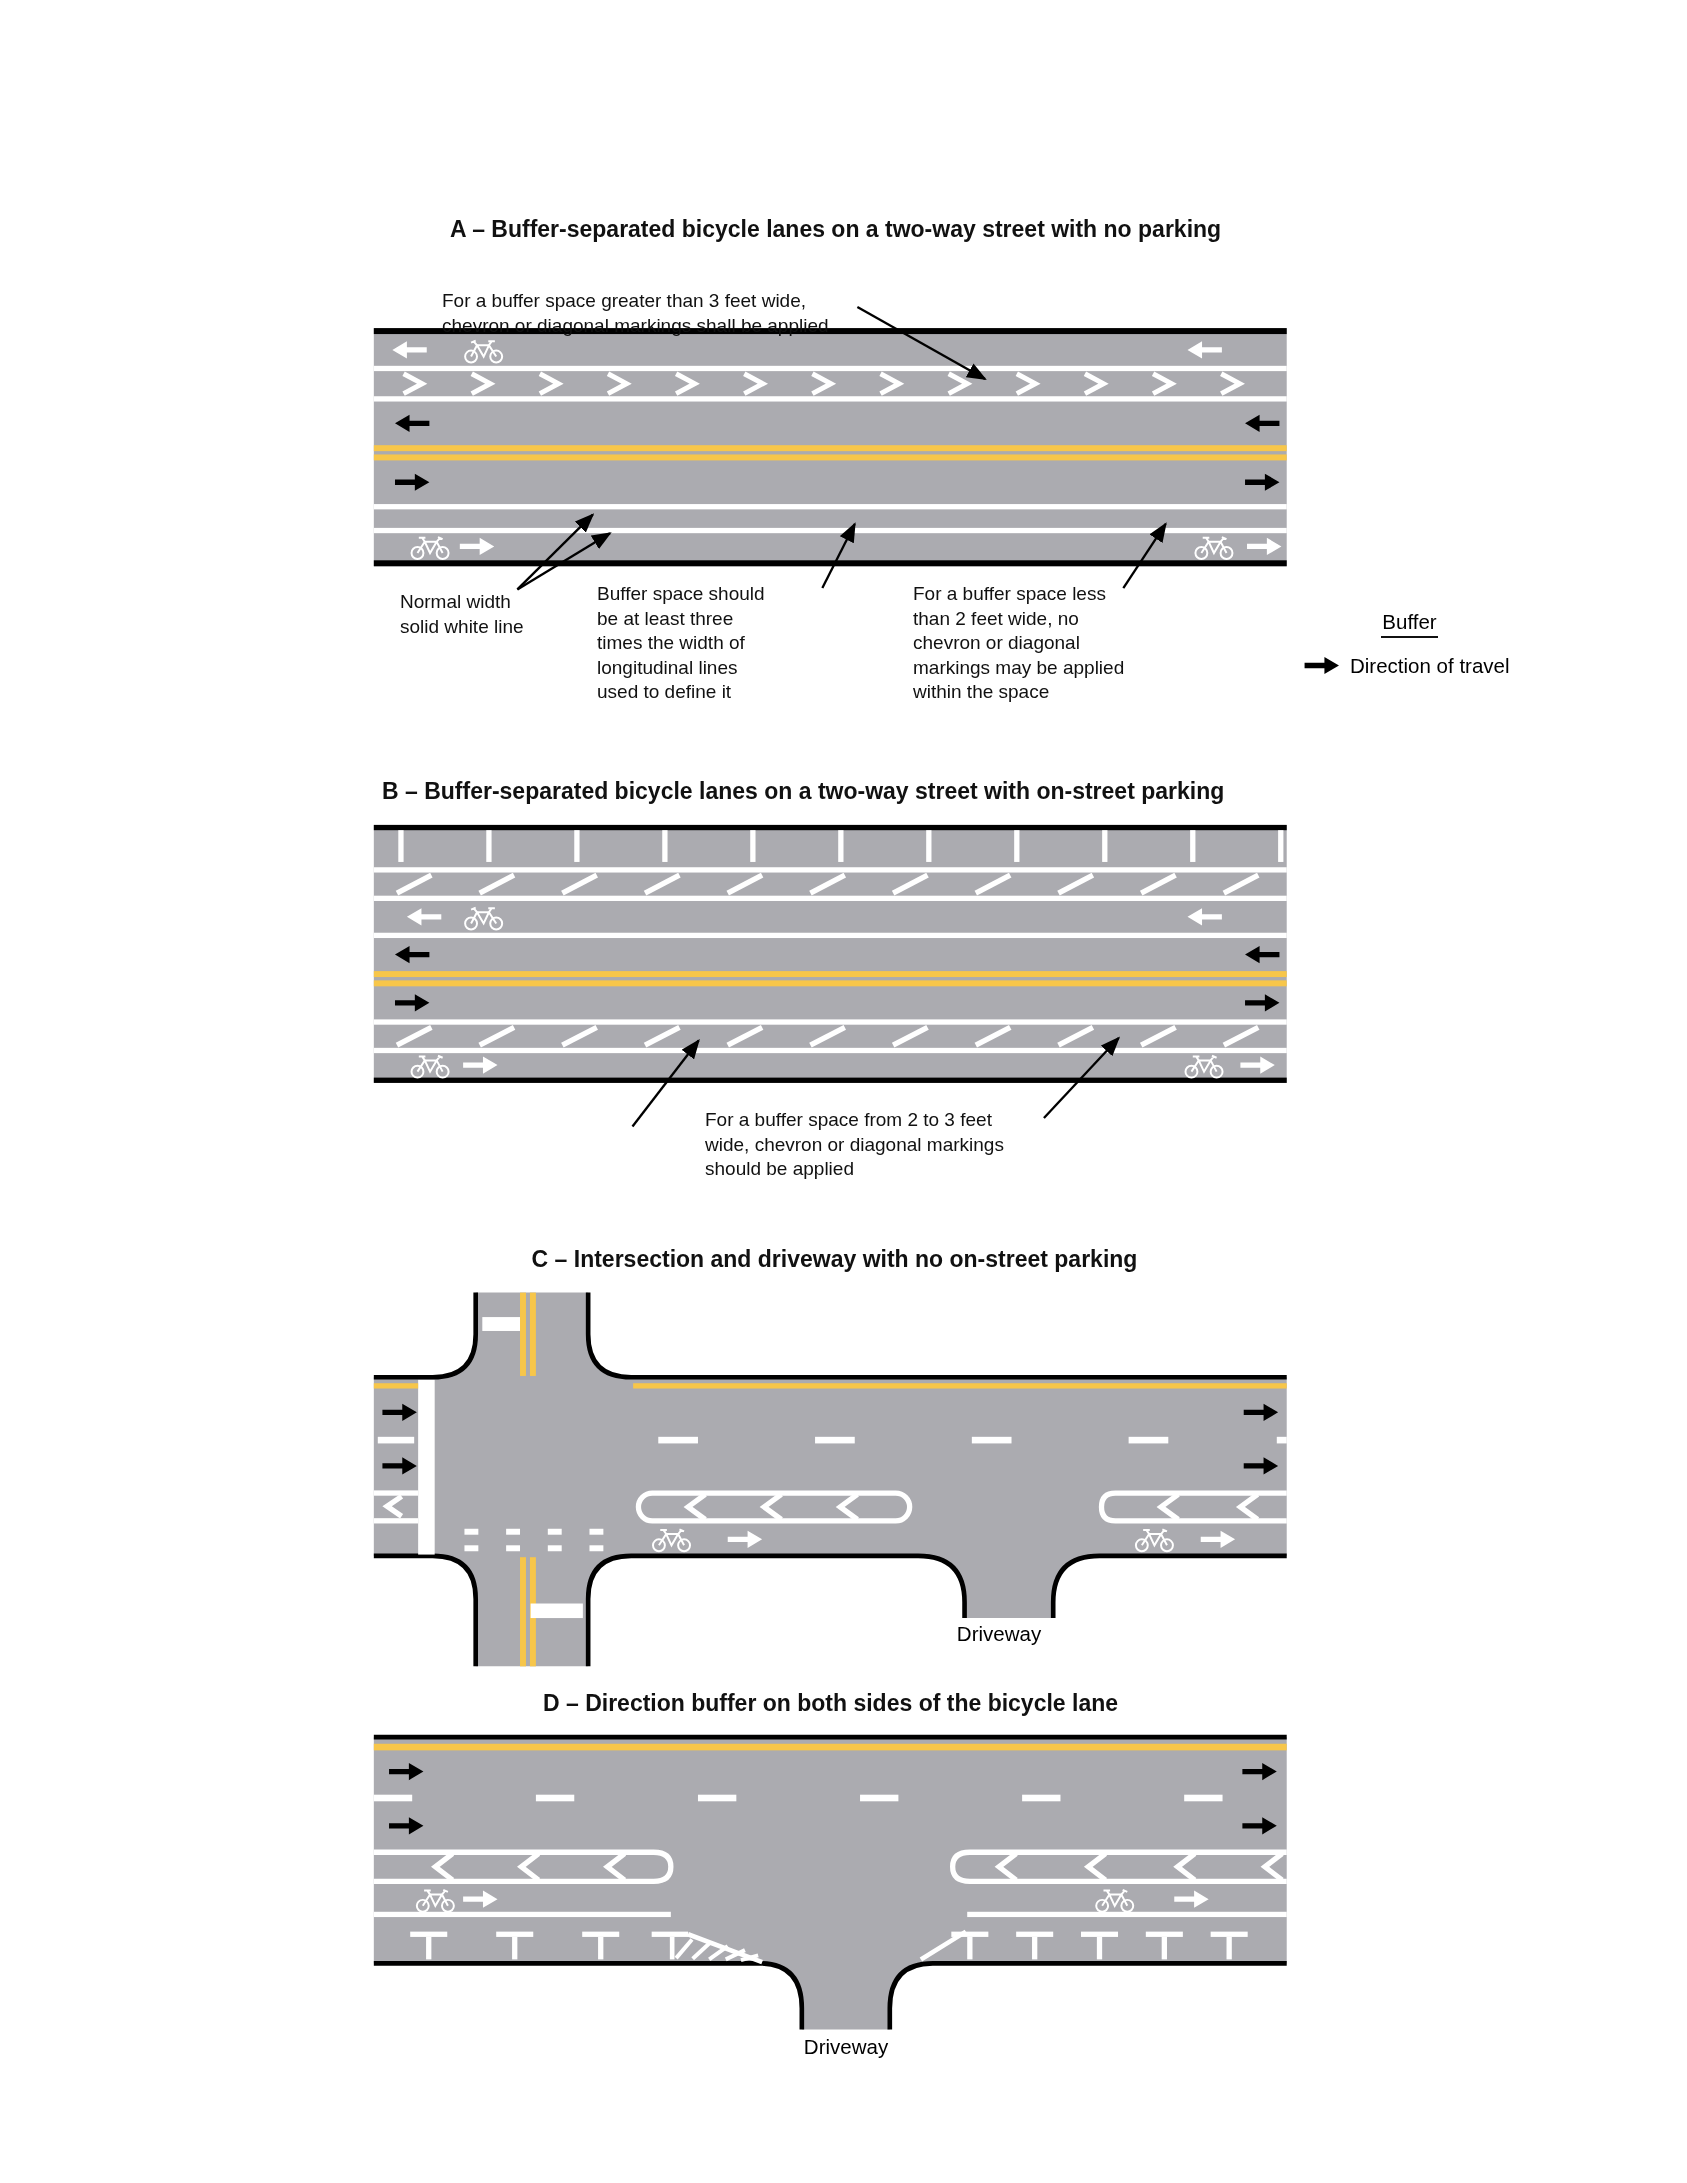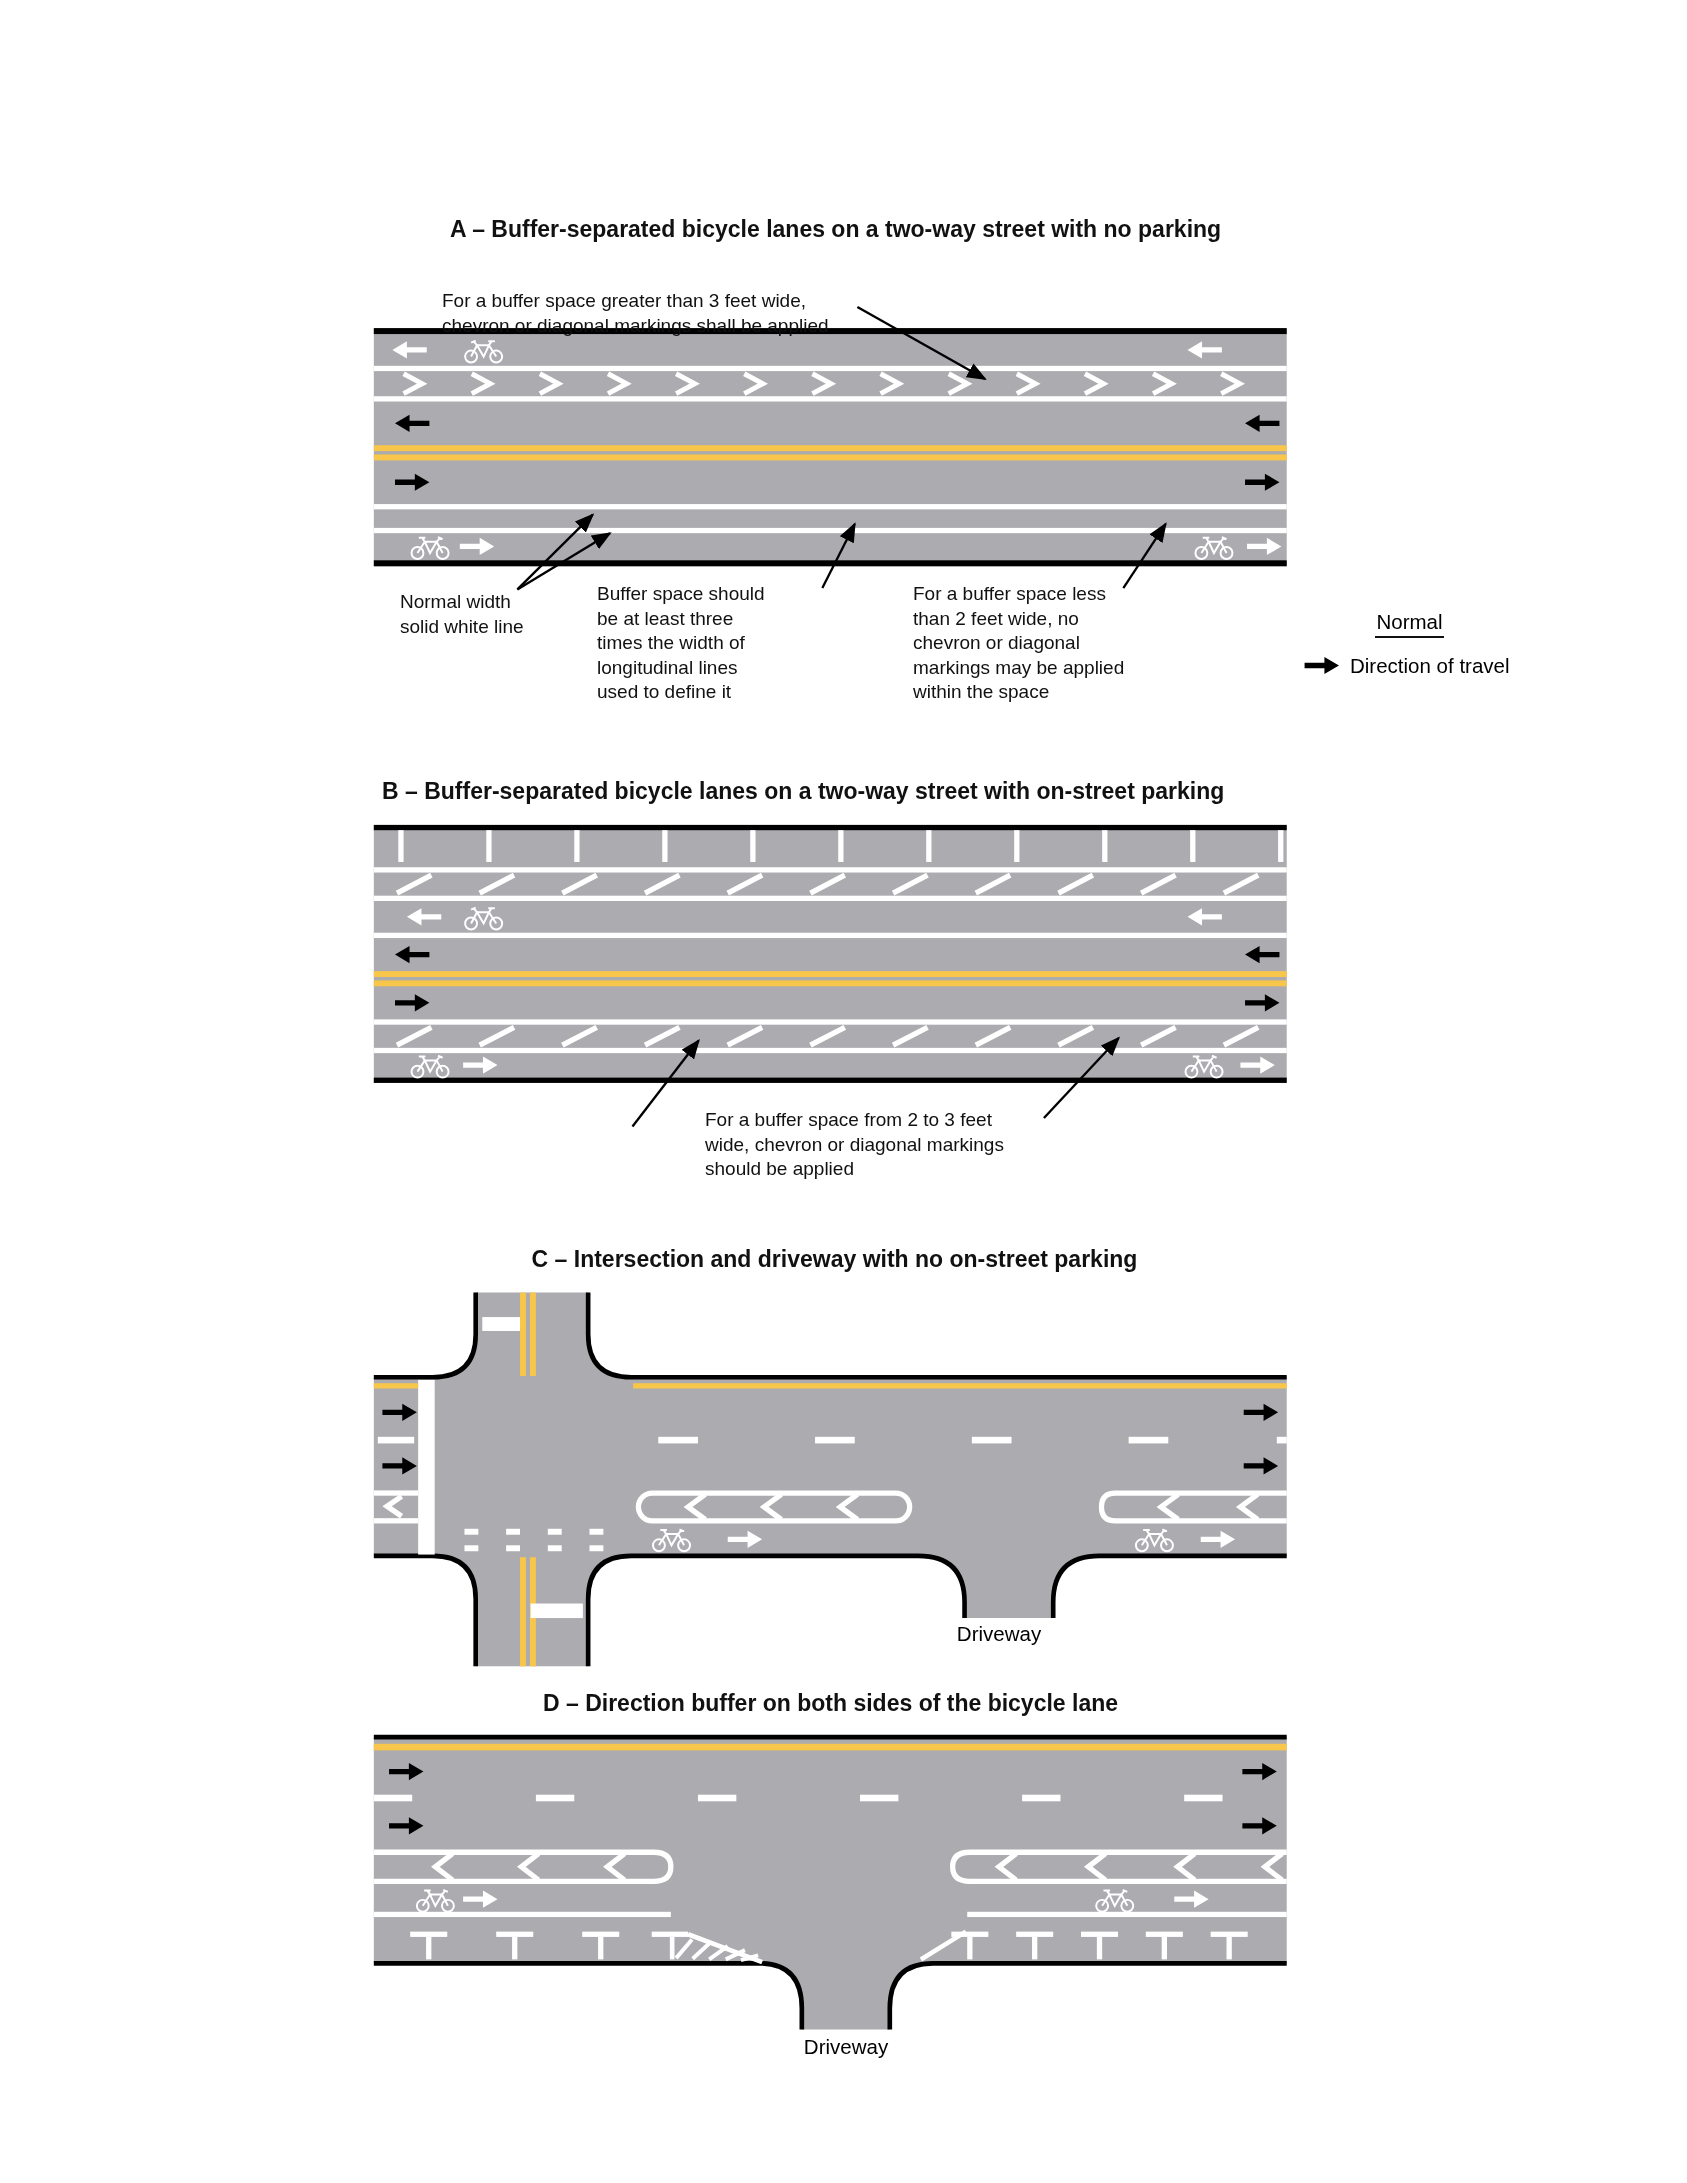--- a/index.html
+++ b/index.html
@@ -370,21 +370,21 @@
 be at least three
 times the width of
 longitudinal lines
 used to define it</div>
 <div class="txt" style="left:913px;top:582px;">For a buffer space less
 than 2 feet wide, no
 chevron or diagonal
 markings may be applied
 within the space</div>
 
-<div class="legend-title" style="left:1360px;top:610px;width:99px;"><span>Normal</span></div>
+<div class="legend-title" style="left:1360px;top:610px;width:99px;"><span>Buffer</span></div>
 <div class="legend-dir" style="left:1350px;top:654px;">Direction of travel</div>
 
 <div class="title" style="left:382px;top:778px;">B – Buffer-separated bicycle lanes on a two-way street with on-street parking</div>
 <div class="txt" style="left:705px;top:1108px;">For a buffer space from 2 to 3 feet
 wide, chevron or diagonal markings
 should be applied</div>
 
 <div class="title centered" style="left:173px;top:1246px;width:1323px;">C – Intersection and driveway with no on-street parking</div>
 <div class="dwlabel" style="left:926px;top:1622px;width:146px;">Driveway</div>
 

